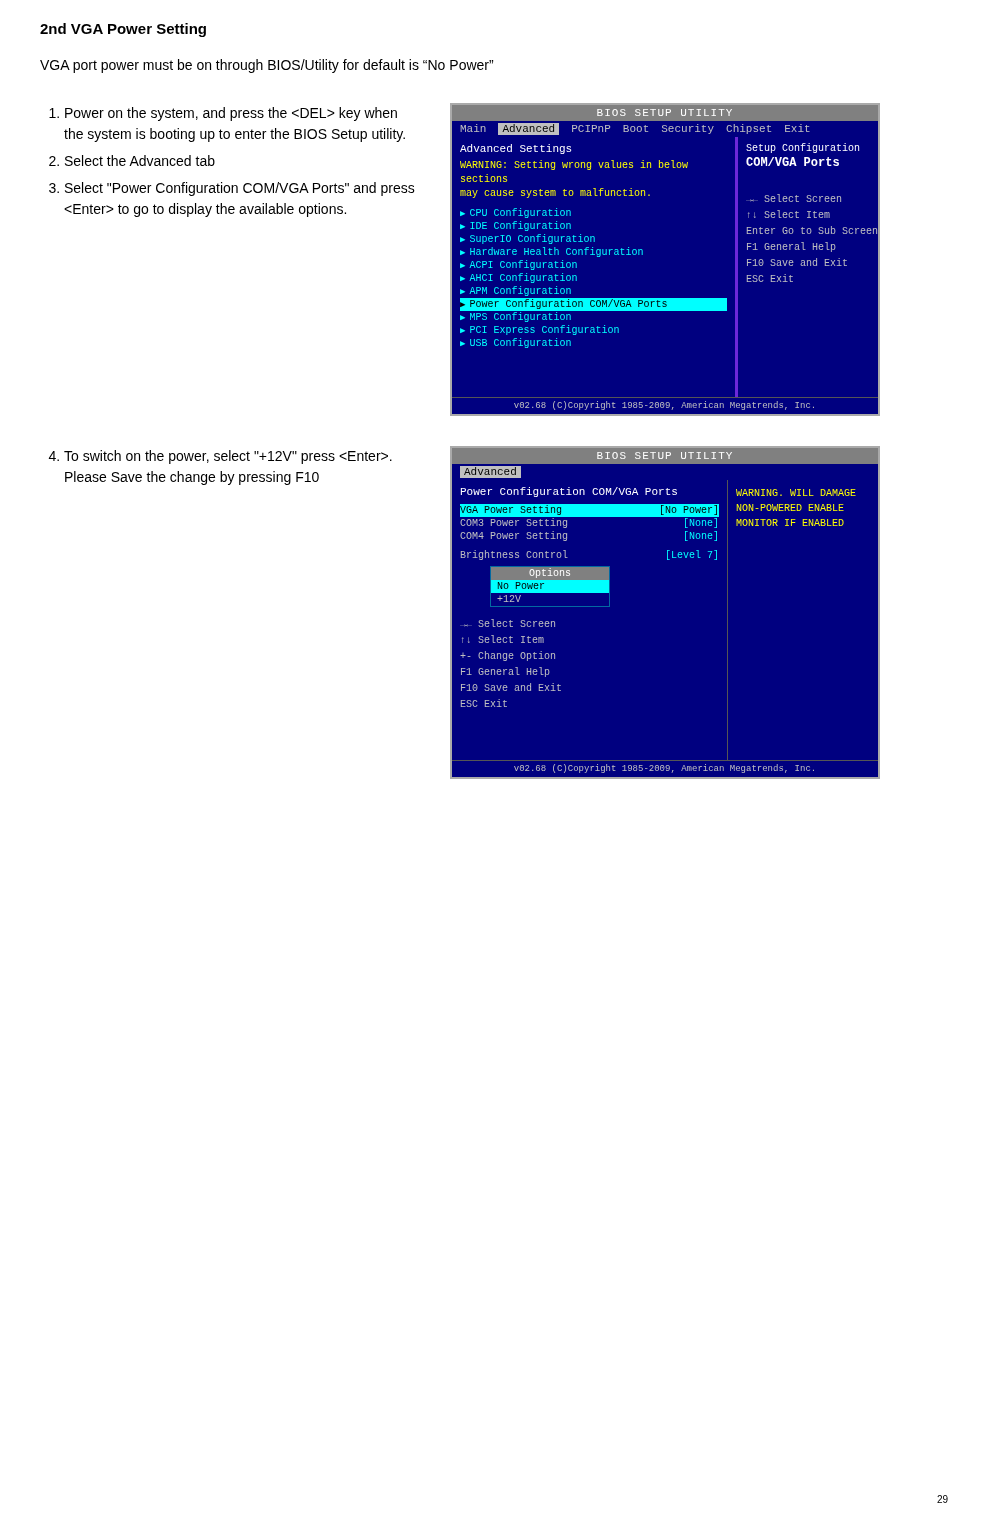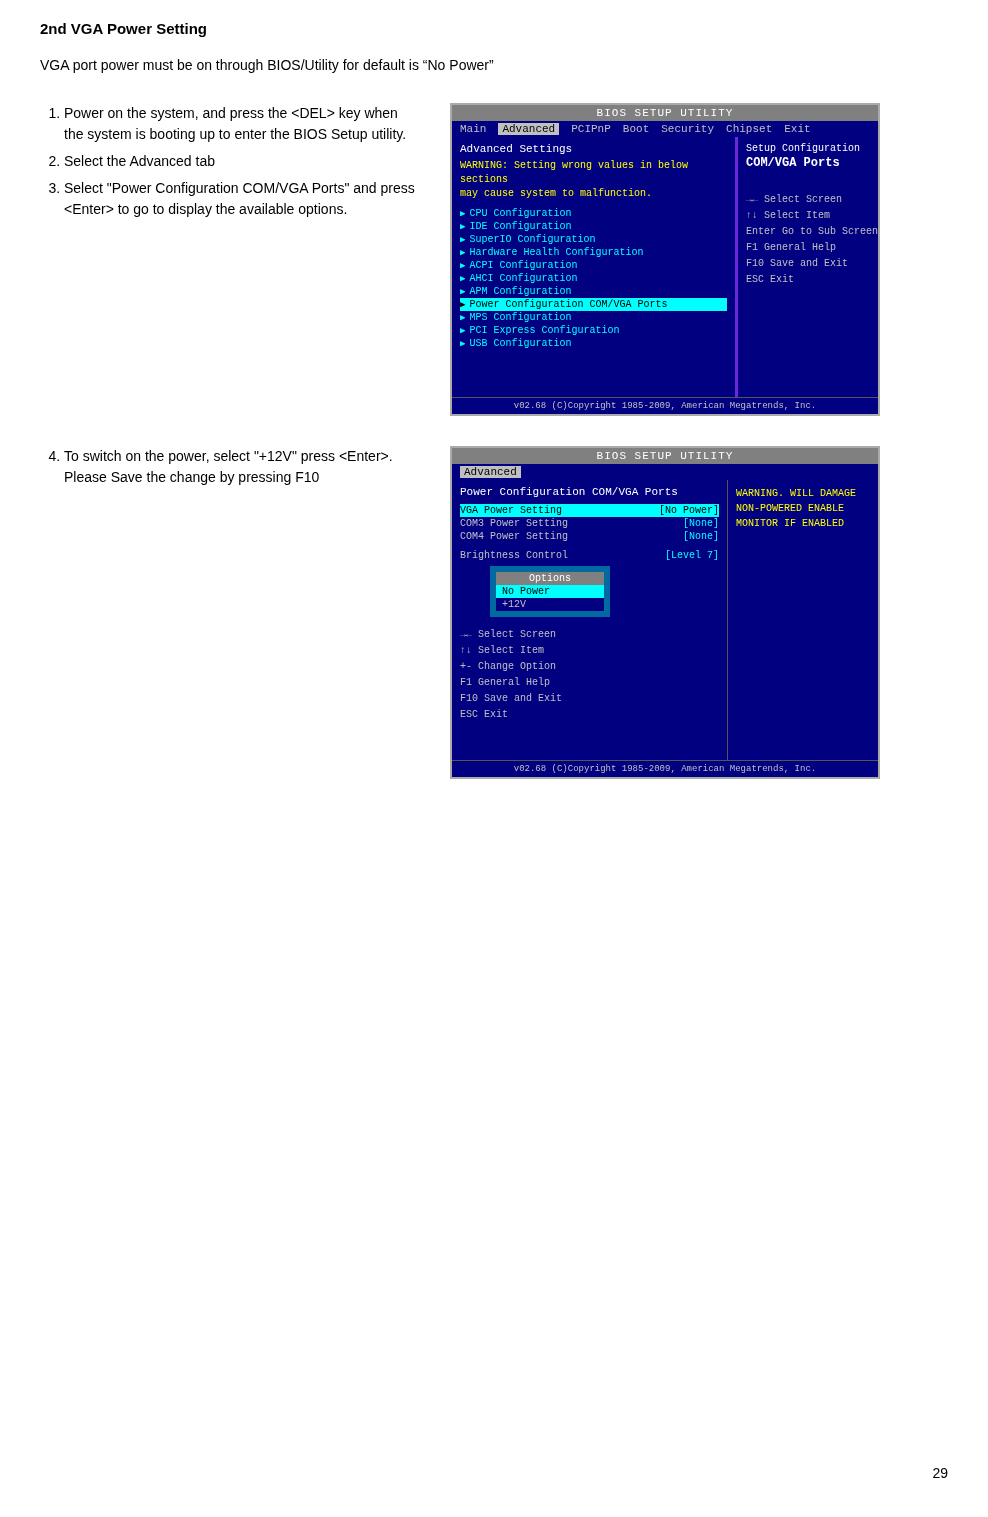--- a/index.html
+++ b/index.html
@@ -184,21 +184,21 @@
     .bios2-row.highlighted {
       background: #00ffff;
       color: #000;
       gap: 44px;
     }
     .bios2-row.highlighted .label,
     .bios2-row.highlighted .value {
       color: #000;
     }
     .options-box {
-      border: 6px solid #0369a1;
+      border: 1px solid #0369a1;
       margin: 4px 0 0 30px;
       width: 120px;
       background: #000080;
     }
     .options-title {
       background: #808080;
       color: #fff;
       text-align: center;
       font-size: 10px;
       padding: 1px 0;
@@ -215,23 +215,23 @@
     .section2 {
       display: flex;
       gap: 30px;
       margin-top: 10px;
     }
     .text-col2 {
       flex: 0 0 380px;
     }
     .page-number {
       position: absolute;
-      bottom: 36px;
+      bottom: 12px;
       right: 40px;
-      font-size: 14px;
+      font-size: 10px;
     }
   </style>
 </head>
 <body>
 
 <div class="page-container">
 
   <div class="page-title">2nd VGA Power Setting</div>
   <div class="page-subtitle">VGA port power must be on through BIOS/Utility for default is “No Power”</div>
 

